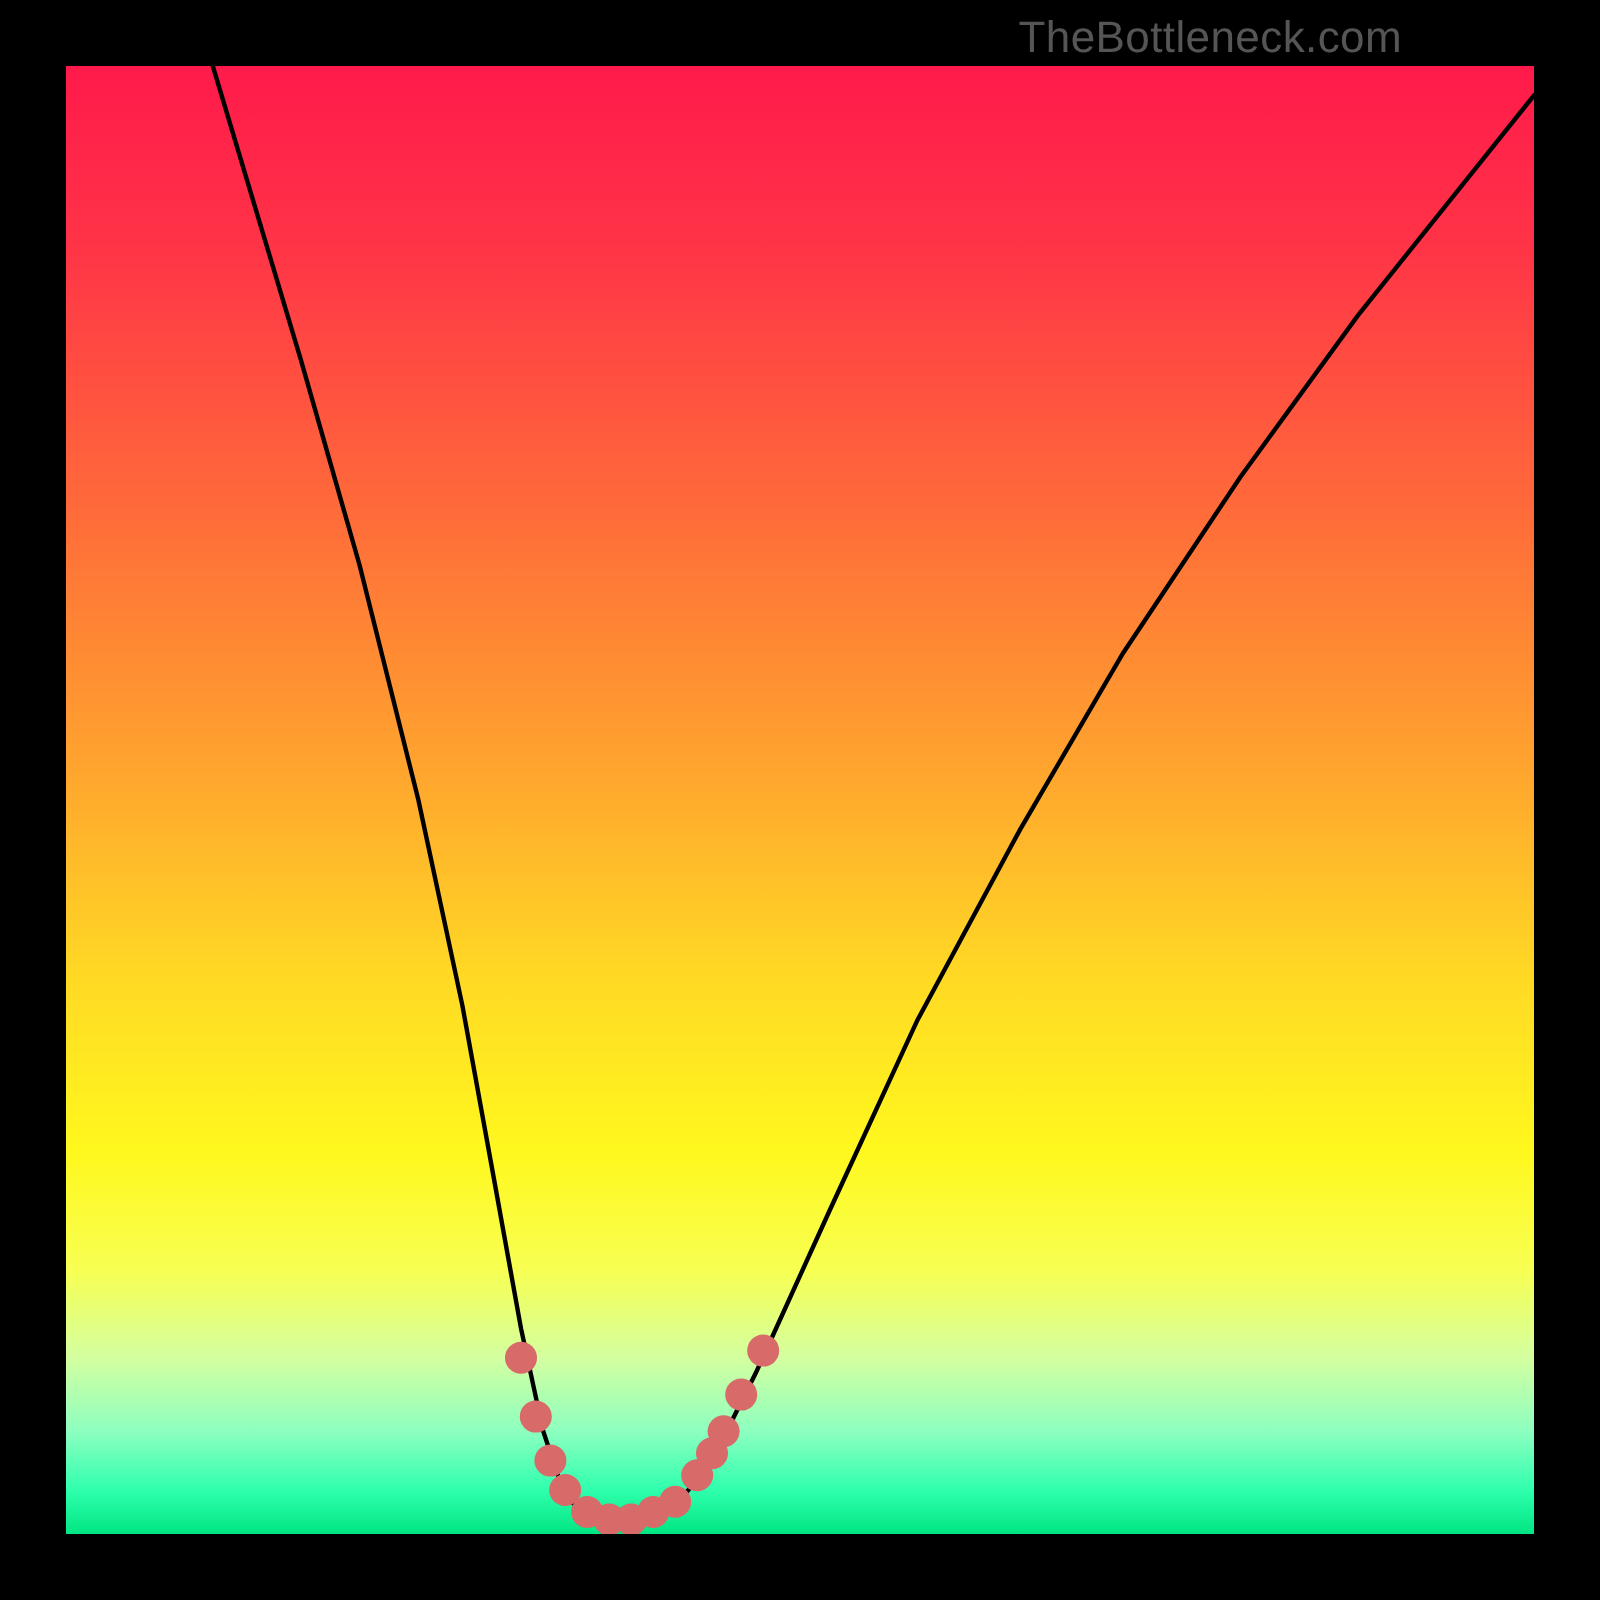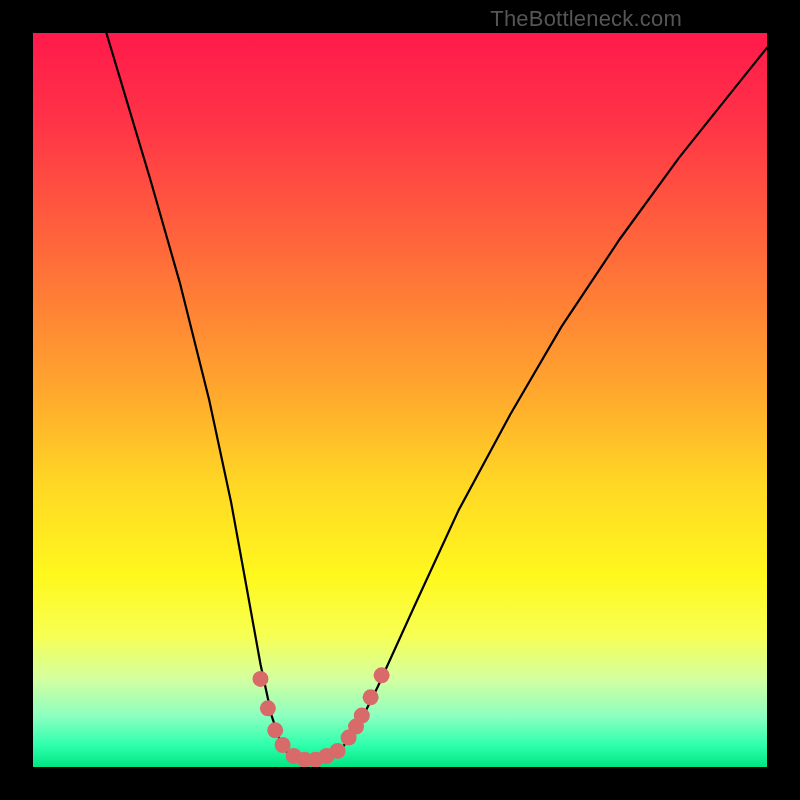--- a/index.html
+++ b/index.html
@@ -11,20 +11,21 @@
     background: #000;
     font-family: Arial, Helvetica, sans-serif;
   }
   .frame {
     position: absolute;
     left: 0;
     top: 0;
     width: 696px;
     height: 800px;
     background: #000;
+    padding-left: 19px;
   }
   .plot-area {
     position: absolute;
     overflow: hidden;
   }
   .gradient-bg {
     position: absolute;
     left: 0;
     top: 0;
     right: 0;

